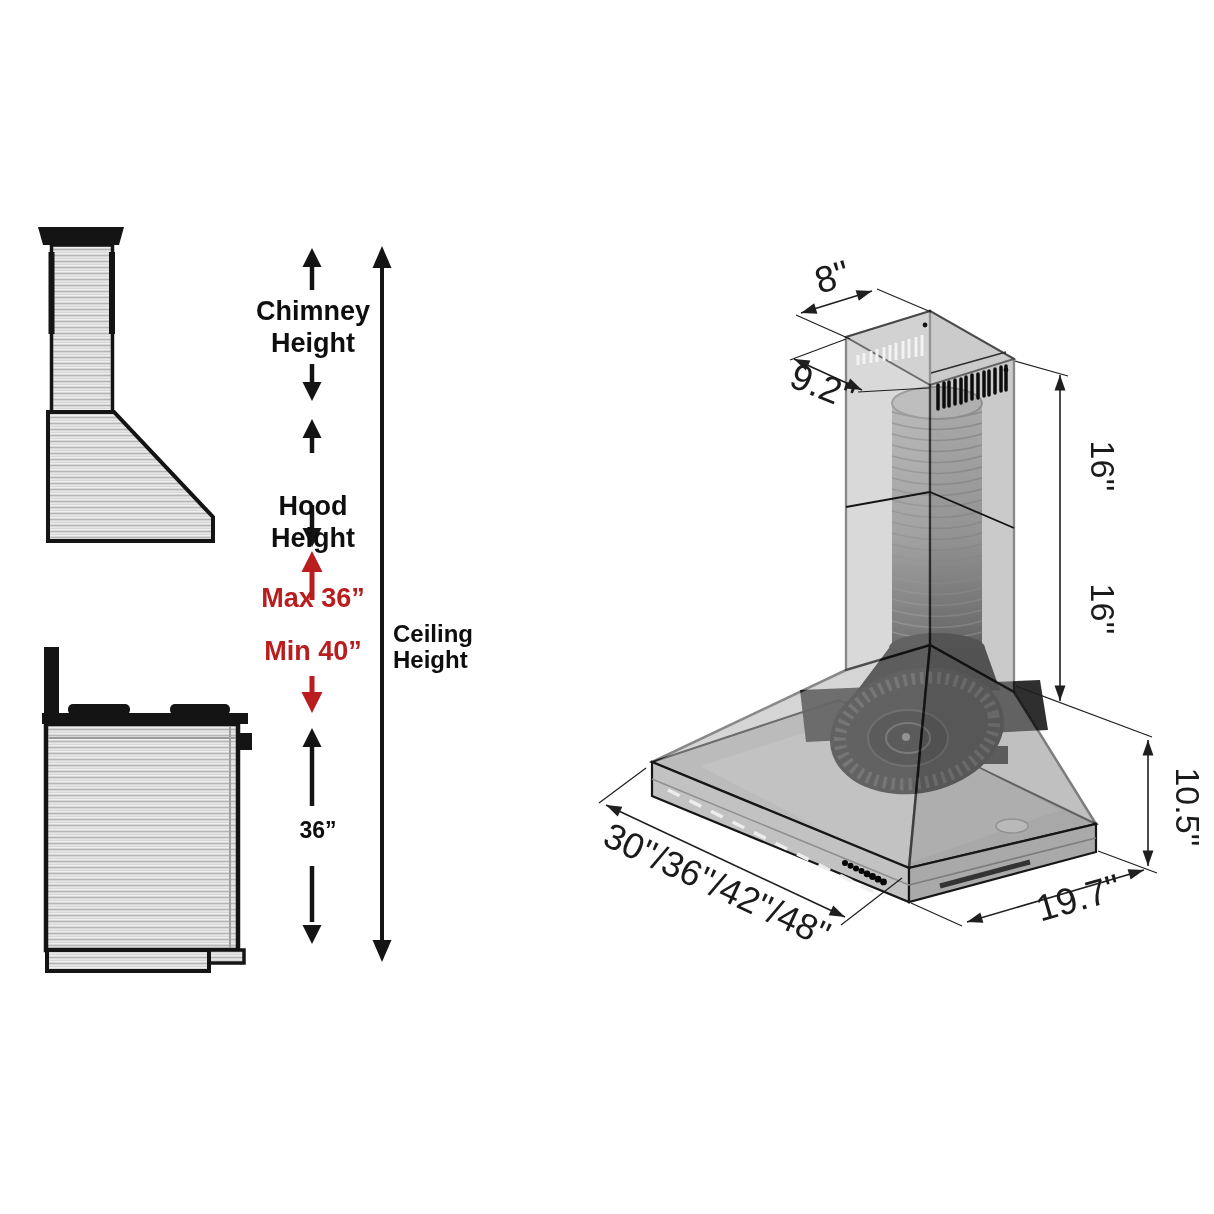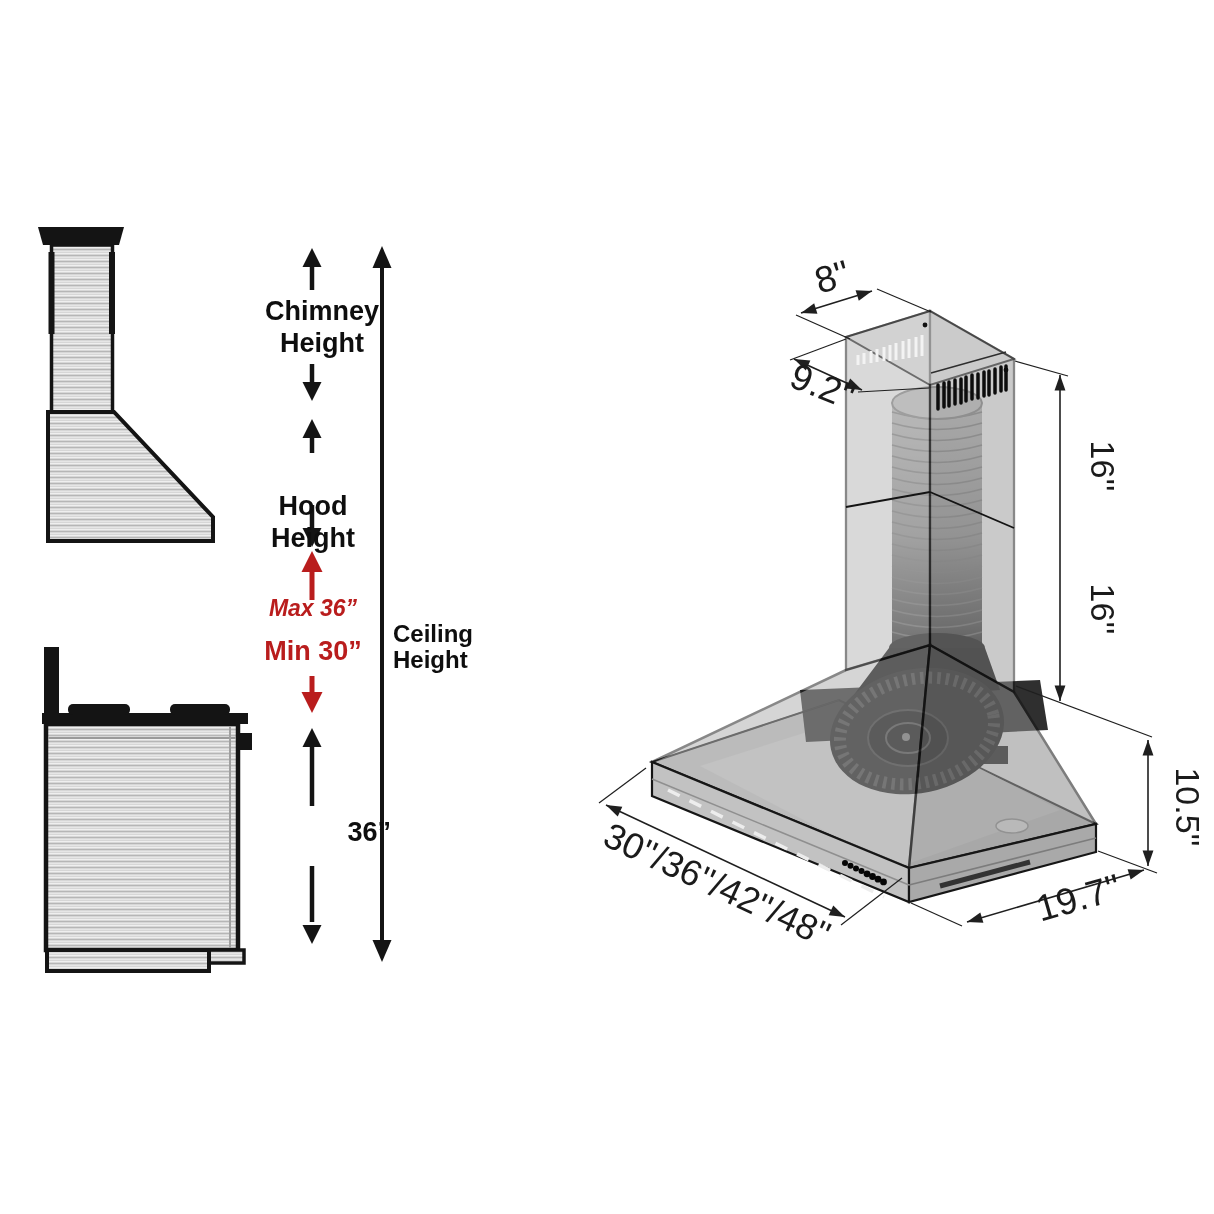--- a/index.html
+++ b/index.html
@@ -223,20 +223,20 @@
     <text class="dimtext" x="836" y="289" font-size="37" text-anchor="middle" transform="rotate(-17 836 289)">8''</text>
     <text class="dimtext" x="818" y="398" font-size="37" text-anchor="middle" transform="rotate(22 818 398)">9.2''</text>
     <text class="dimtext" x="1091" y="466" font-size="34" text-anchor="middle" transform="rotate(90 1091 466)">16''</text>
     <text class="dimtext" x="1091" y="609" font-size="34" text-anchor="middle" transform="rotate(90 1091 609)">16''</text>
     <text class="dimtext" x="1176" y="807" font-size="34" text-anchor="middle" transform="rotate(90 1176 807)">10.5''</text>
     <text class="dimtext" x="712" y="896" font-size="36" text-anchor="middle" transform="rotate(25 712 896)">30''/36''/42''/48''</text>
     <text class="dimtext" x="1082" y="910" font-size="37" text-anchor="middle" transform="rotate(-16 1082 910)">19.7''</text>
   </g>
 </svg>
 
-<div class="lbl" style="left:254px;top:296px;width:136px;font-size:27px;">Chimney Height</div>
+<div class="lbl" style="left:245px;top:296px;width:136px;font-size:27px;">Chimney Height</div>
 <div class="lbl" style="left:245px;top:451px;width:136px;font-size:27px;margin-top:40px;">Hood Height</div>
-<div class="lbl red" style="left:240px;top:595px;width:146px;font-size:23px;font-style:italic;">Max 36”</div>
-<div class="lbl red" style="left:240px;top:636px;width:146px;font-size:27px;">Min 30”</div>
-<div class="lbl" style="left:245px;top:817px;width:146px;font-size:27px;text-align:right;">36”</div>
+<div class="lbl red" style="left:240px;top:583px;width:146px;font-size:27px;">Max 36”</div>
+<div class="lbl red" style="left:240px;top:636px;width:146px;font-size:27px;">Min 40”</div>
+<div class="lbl" style="left:245px;top:817px;width:146px;font-size:23px;">36”</div>
 <div class="lbl ceiling" style="left:393px;top:621px;width:160px;font-size:24px;">Ceiling Height</div>
 
 </div>
 
 </body></html>

